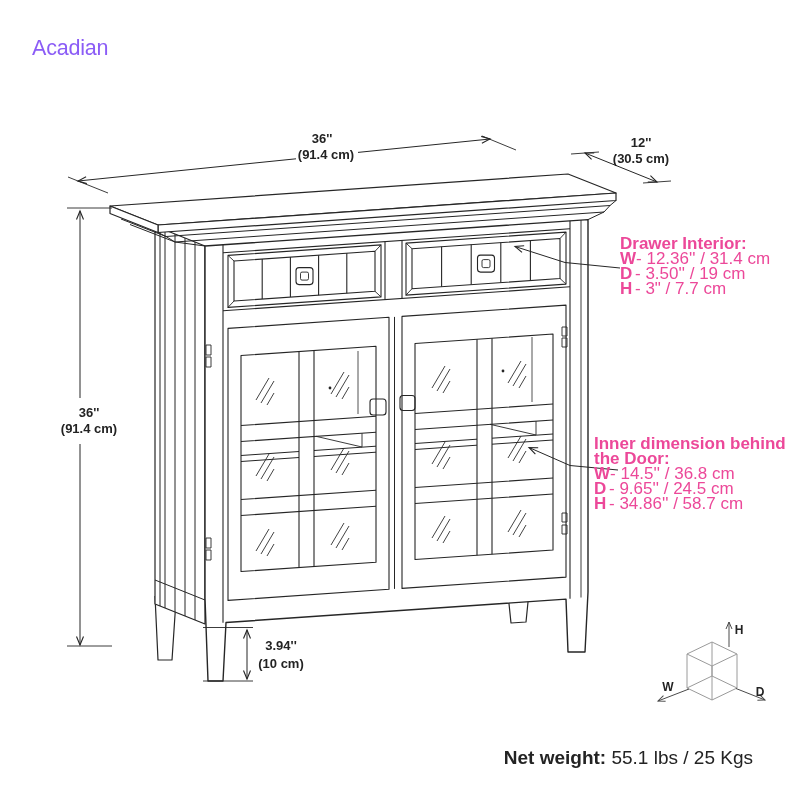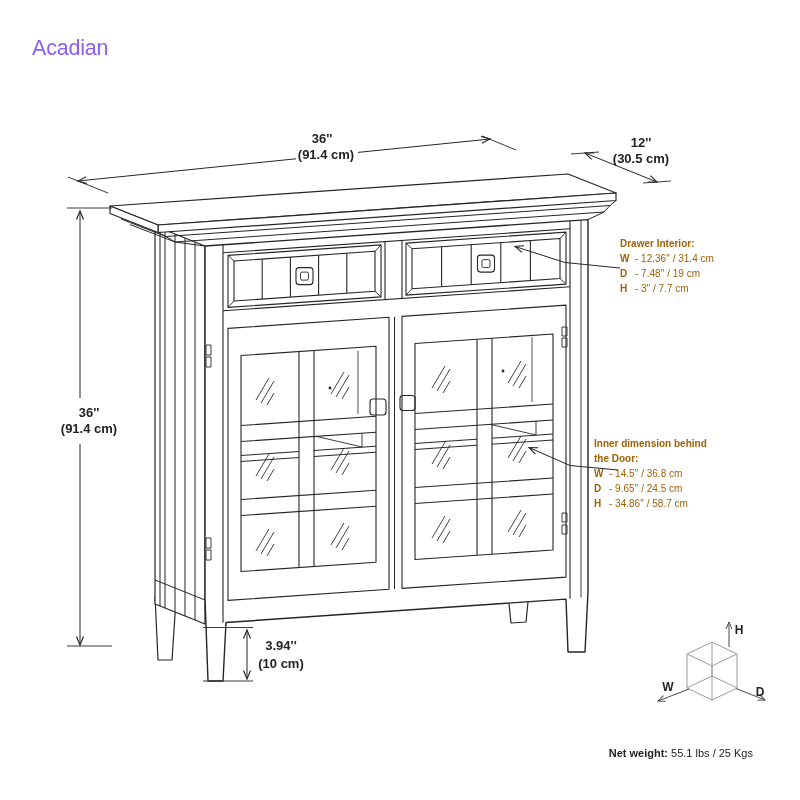--- a/index.html
+++ b/index.html
@@ -4,24 +4,24 @@
 <style>
   html,body{margin:0;padding:0;background:#ffffff;}
   .page{position:relative;width:800px;height:800px;background:#ffffff;overflow:hidden;
         font-family:"Liberation Sans",sans-serif;color:#1e1e1e;}
   svg{position:absolute;left:0;top:0;}
   svg text{font-family:"Liberation Sans",sans-serif;fill:#232323;}
   .dimtxt{font-size:13px;font-weight:700;}
   .cubetxt{font-size:12px;font-weight:700;}
   .title{position:absolute;left:32px;top:26px;font-size:21.5px;line-height:27px;
          font-weight:400;letter-spacing:-0.2px;color:#8b5cf6;margin-top:9px;}
-  .co{position:absolute;font-size:10px;line-height:15px;color:#a16207;white-space:nowrap;}
+  .co{position:absolute;font-size:17px;line-height:15px;color:#ec4899;white-space:nowrap;}
   .co-h{font-weight:700;}
   .co-r b{display:inline-block;min-width:15px;font-weight:700;}
-  .netweight{position:absolute;right:47px;top:747px;font-size:11px;color:#232323;white-space:nowrap;}
+  .netweight{position:absolute;right:47px;top:747px;font-size:19px;color:#232323;white-space:nowrap;}
   .netweight b{font-weight:700;}
 </style>
 </head>
 <body>
 
 <div class="page">
 
   <div class="title">
     <div>Acadian</div>
   </div>
@@ -213,21 +213,21 @@
         <text class="cubetxt" x="739" y="634">H</text>
         <text class="cubetxt" x="668" y="691">W</text>
         <text class="cubetxt" x="760" y="696">D</text>
       </g>
     </g>
   </svg>
 
   <div class="co" style="left:620px;top:236px;">
     <div class="co-h">Drawer Interior:</div>
     <div class="co-r"><b>W</b><span>- 12.36'' / 31.4 cm</span></div>
-    <div class="co-r"><b>D</b><span>- 7.48'' / 19 cm</span></div>
+    <div class="co-r"><b>D</b><span>- 3.50'' / 19 cm</span></div>
     <div class="co-r"><b>H</b><span>- 3" / 7.7 cm</span></div>
   </div>
 
   <div class="co" style="left:594px;top:436px;">
     <div class="co-h">Inner dimension behind</div>
     <div class="co-h">the Door:</div>
     <div class="co-r"><b>W</b><span>- 14.5'' / 36.8 cm</span></div>
     <div class="co-r"><b>D</b><span>- 9.65'' / 24.5 cm</span></div>
     <div class="co-r"><b>H</b><span>- 34.86'' / 58.7 cm</span></div>
   </div>

